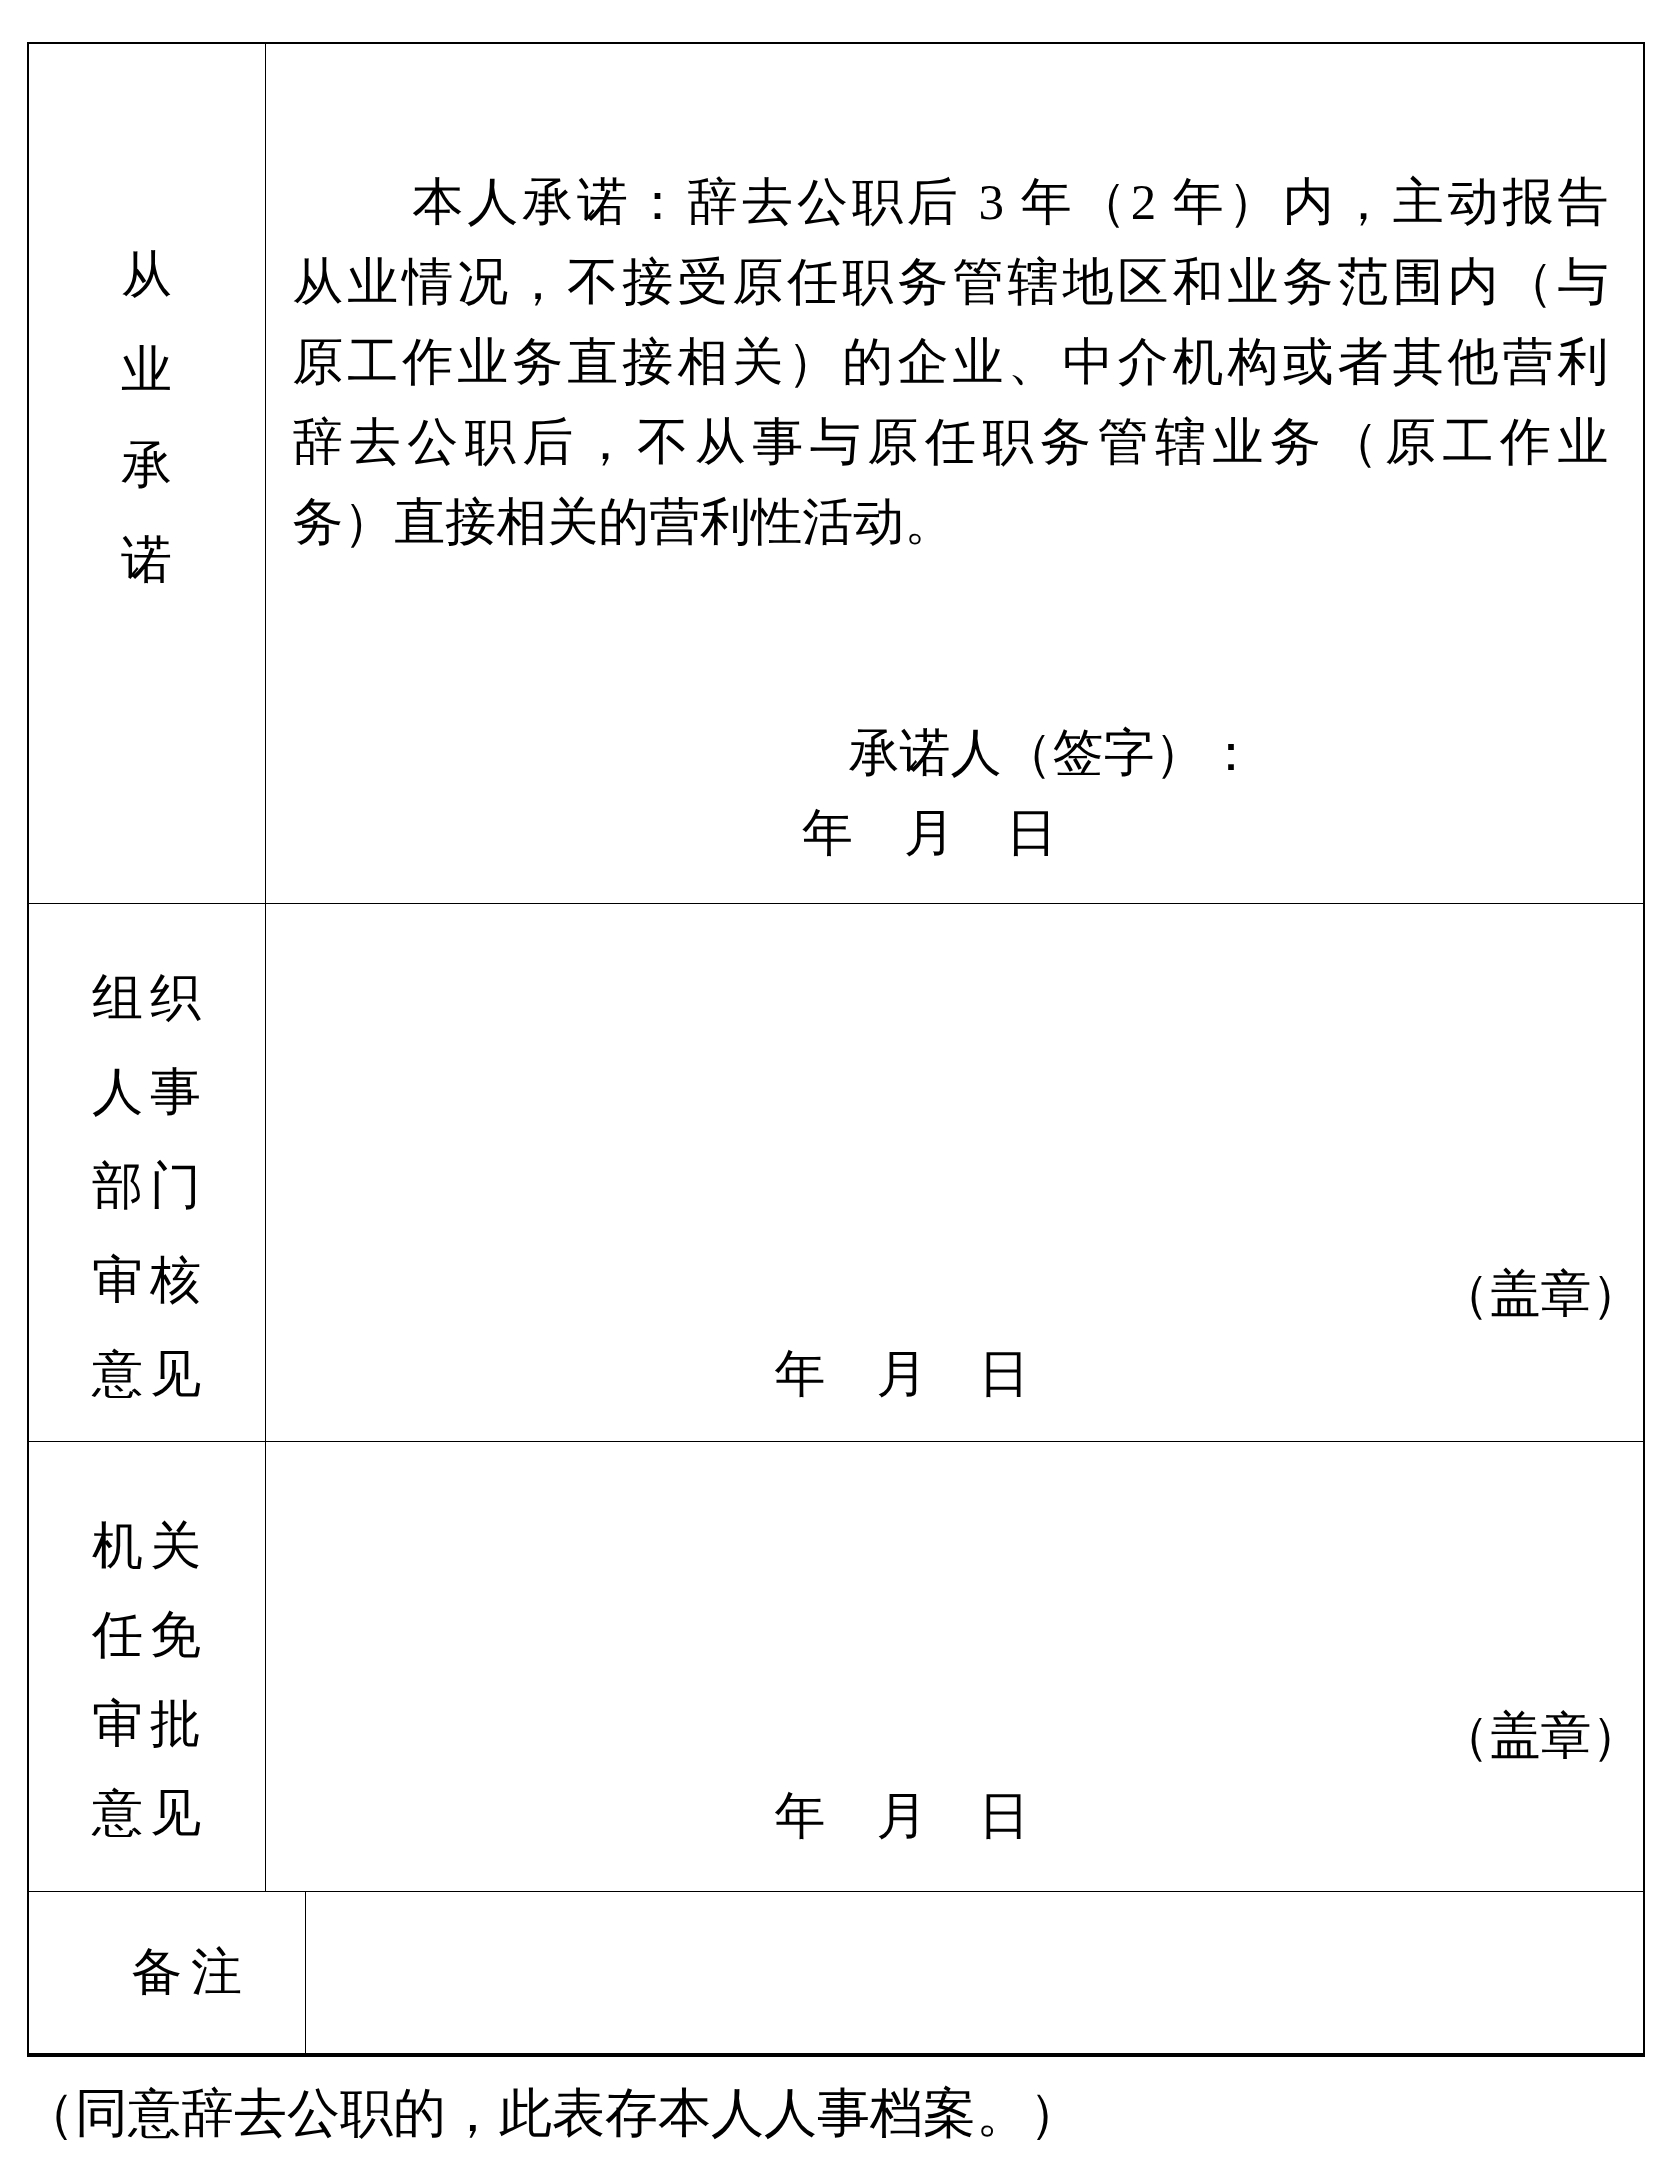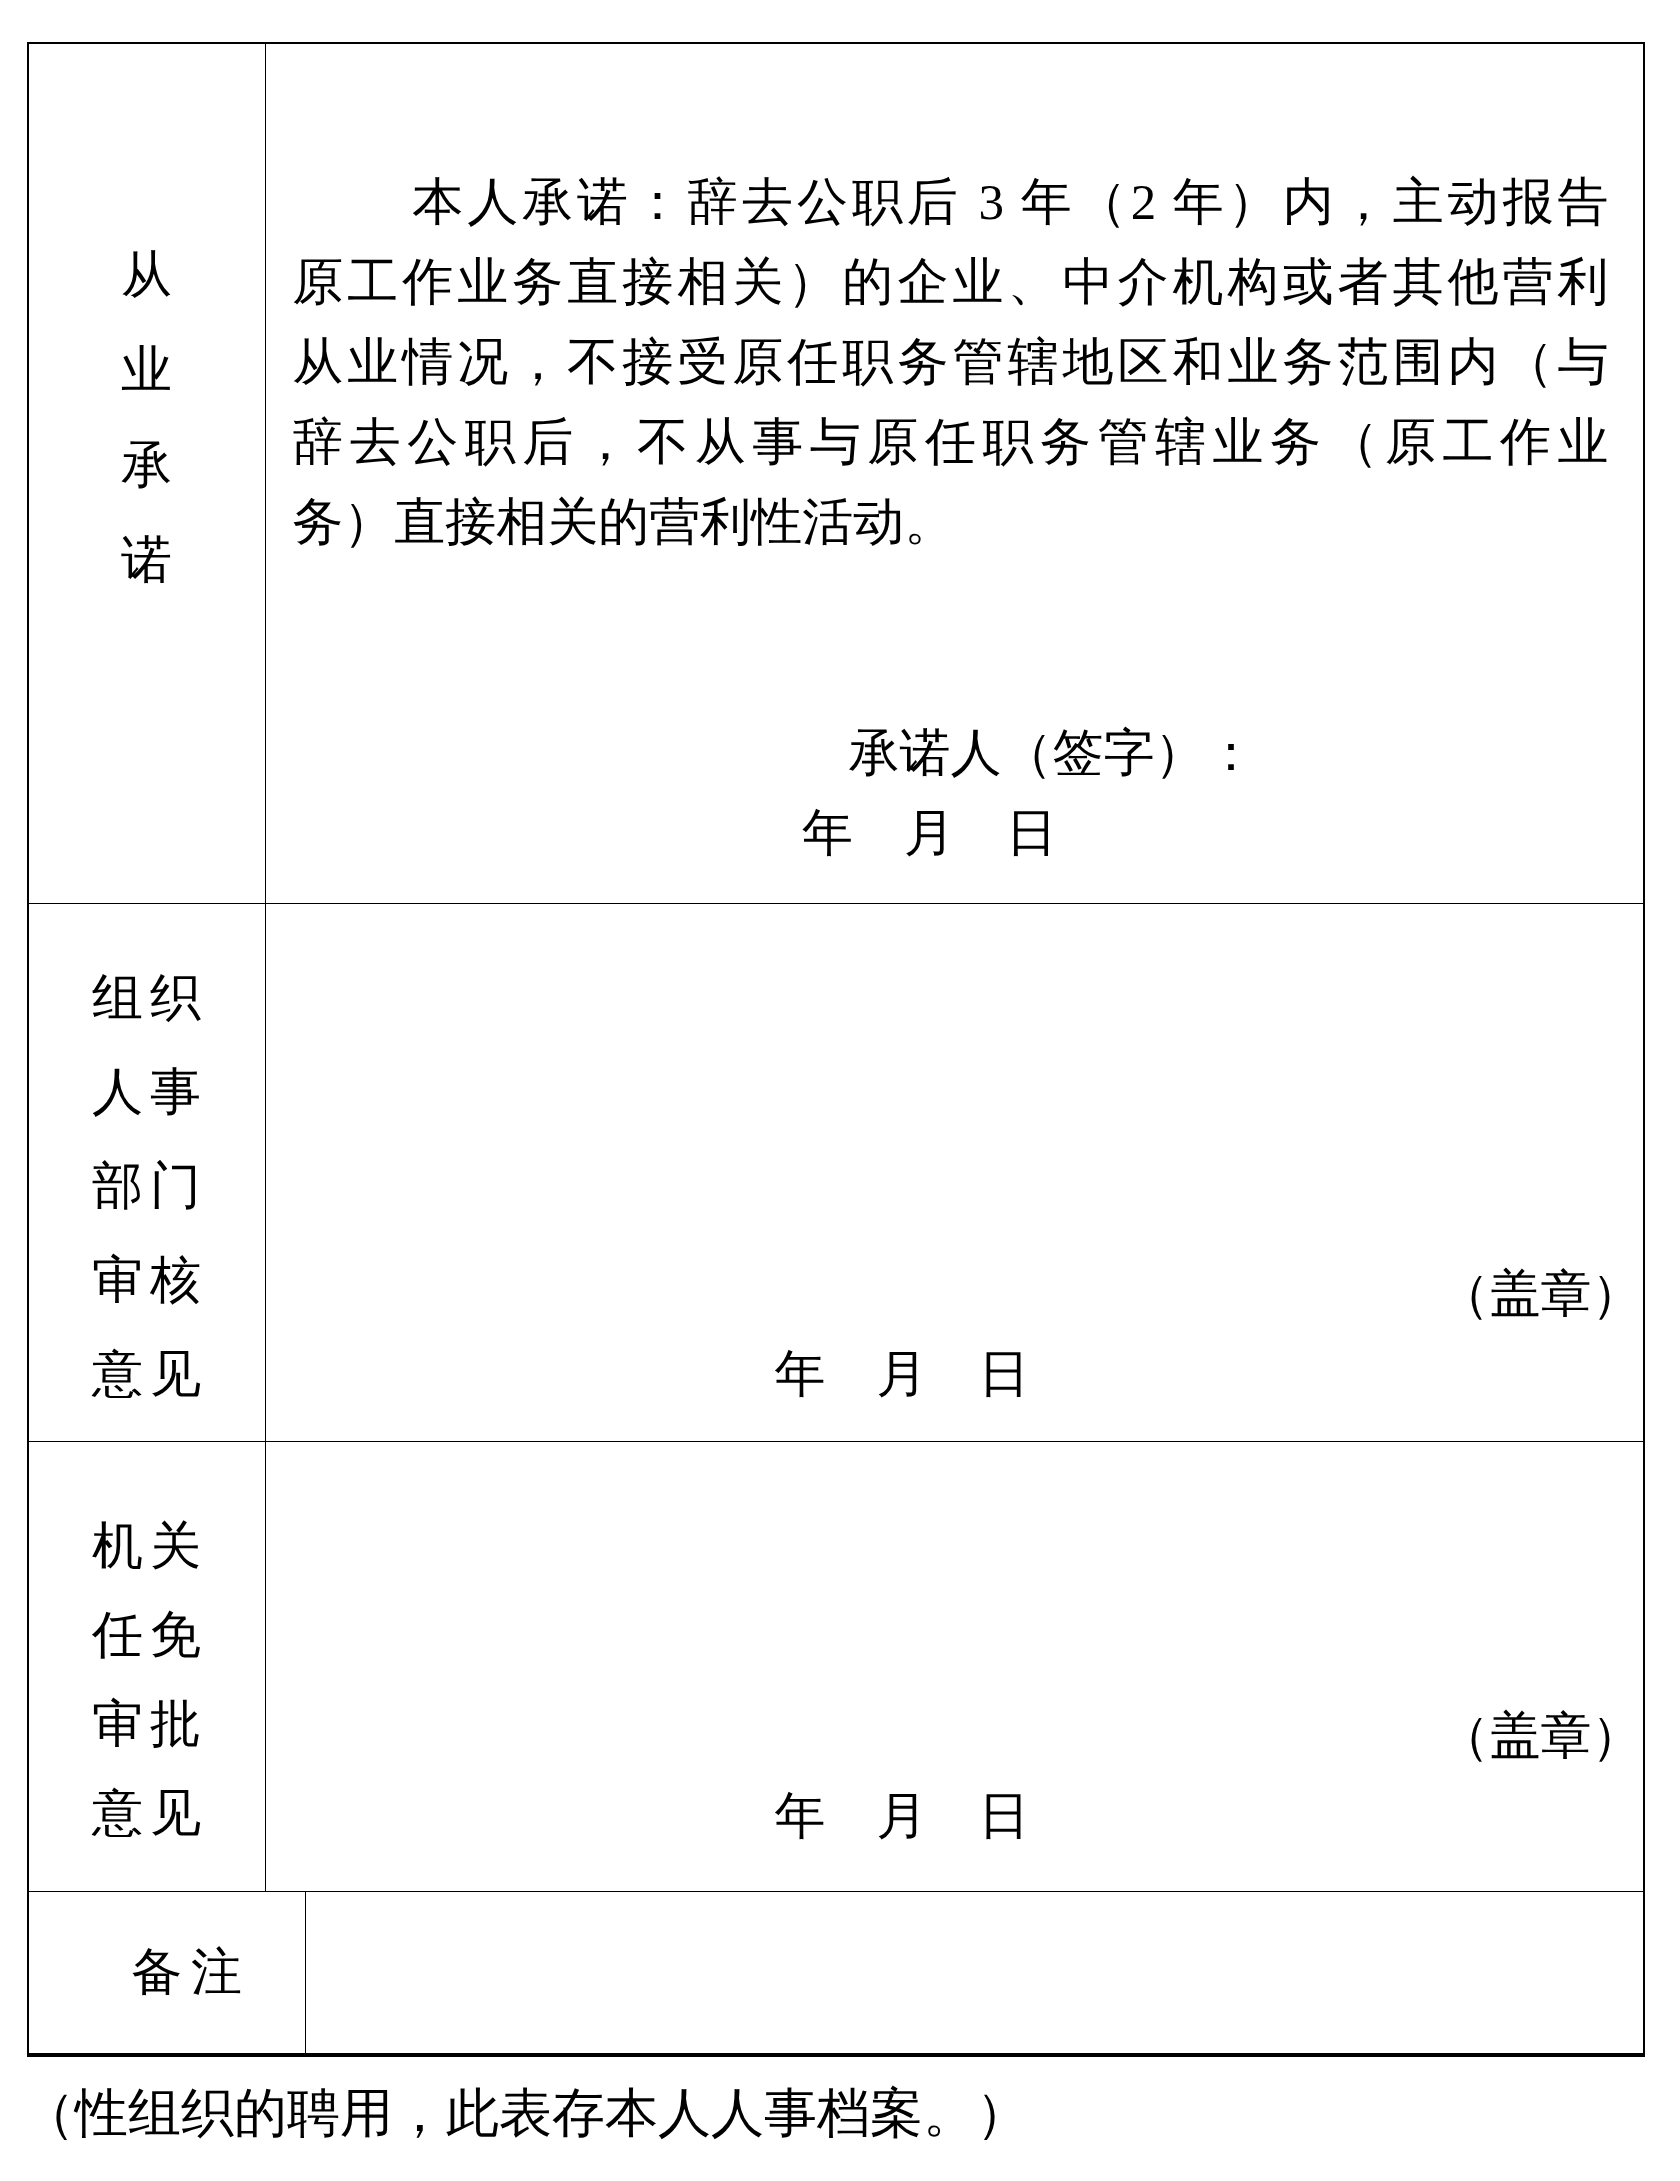--- a/index.html
+++ b/index.html
@@ -106,22 +106,22 @@
     <div class="row row-commitment">
       <div class="label-cell label-commitment">
         <div>从</div>
         <div>业</div>
         <div>承</div>
         <div>诺</div>
       </div>
       <div class="content-cell">
         <div class="para">
           <div class="pline first">本人承诺：辞去公职后 3 年（2 年）内，主动报告</div>
+          <div class="pline">从业情况，不接受原任职务管辖地区和业务范围内（与</div>
           <div class="pline">原工作业务直接相关）的企业、中介机构或者其他营利</div>
-          <div class="pline">从业情况，不接受原任职务管辖地区和业务范围内（与</div>
           <div class="pline">辞去公职后，不从事与原任职务管辖业务（原工作业</div>
           <div class="pline lastline">务）直接相关的营利性活动。</div>
         </div>
         <div class="sign-line">承诺人（签字）：</div>
         <div class="date-line date-wide">年　月　日</div>
       </div>
     </div>
 
     <div class="row row-hr-review">
       <div class="label-cell label-hr-review">
@@ -154,16 +154,16 @@
       <div class="label-cell label-remarks">
         <div>备注</div>
       </div>
       <div class="content-cell">
         <div></div>
       </div>
     </div>
 
   </div>
 
-  <div class="footer-note">（性组织的聘用，此表存本人人事档案。）</div>
+  <div class="footer-note">（同意辞去公职的，此表存本人人事档案。）</div>
 
 </div>
 
 
 </body></html>

